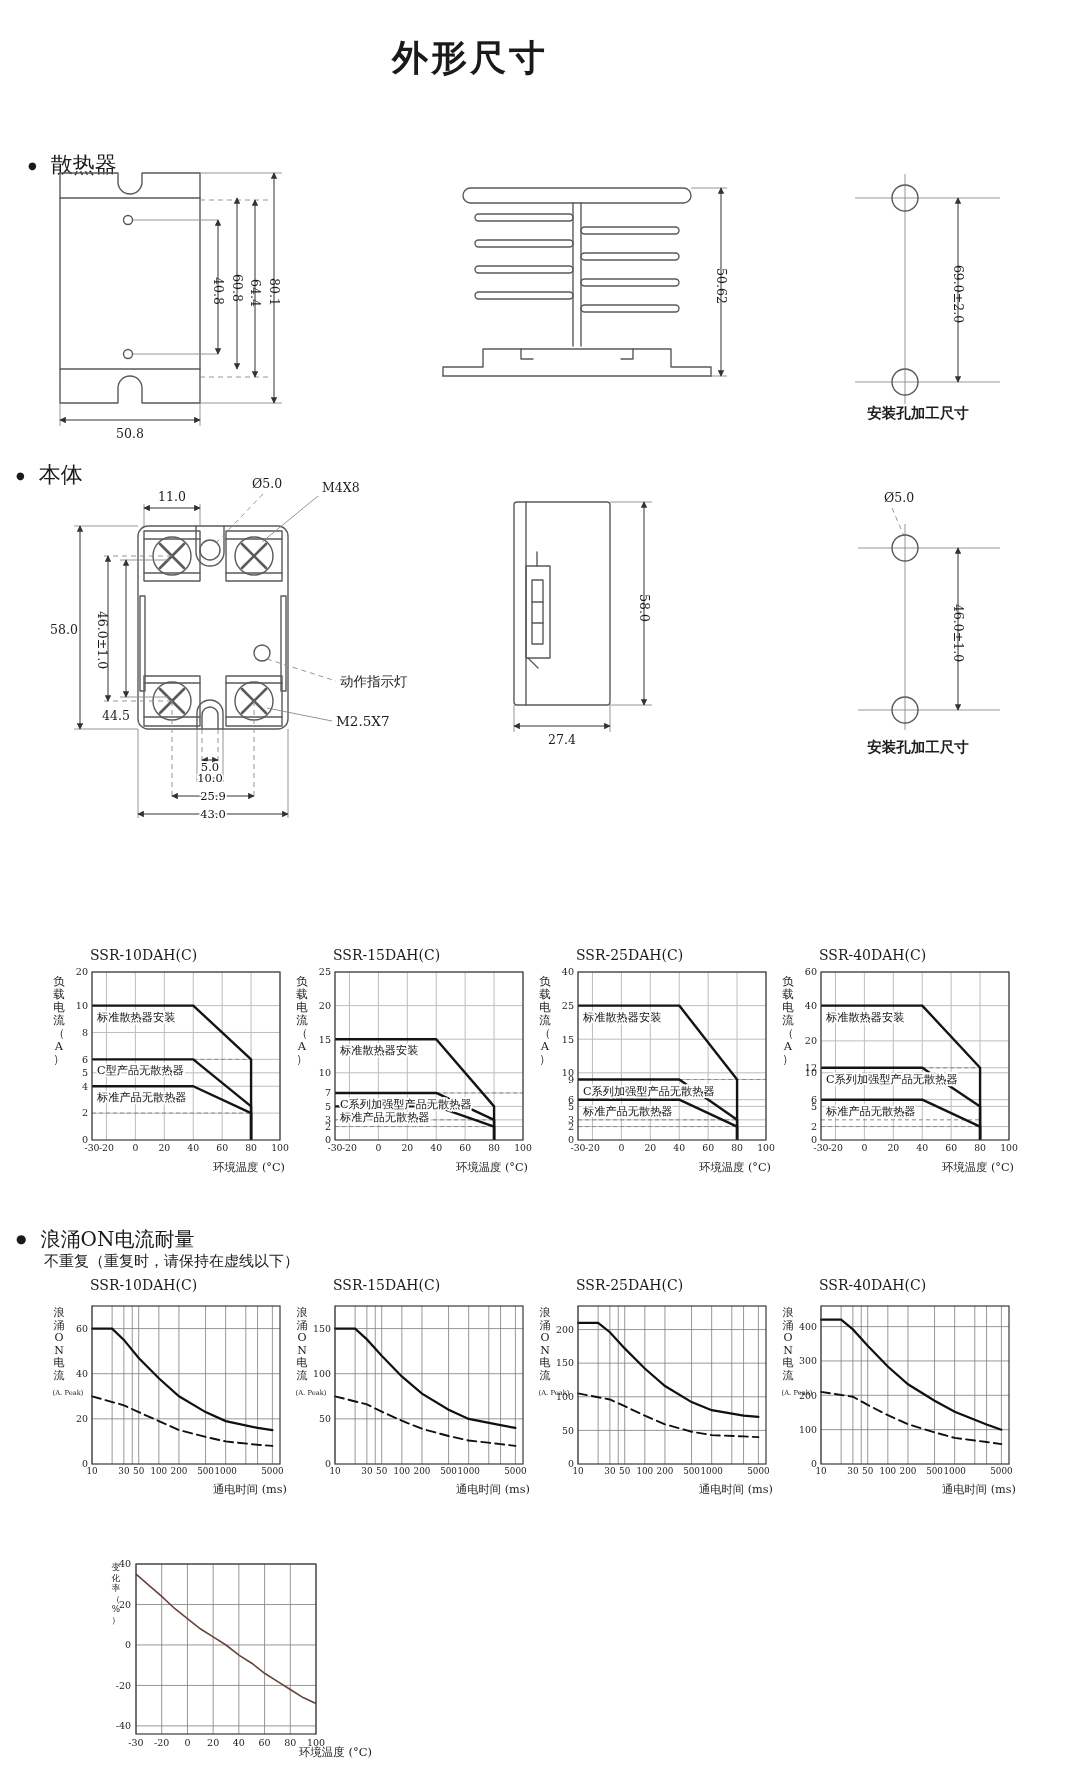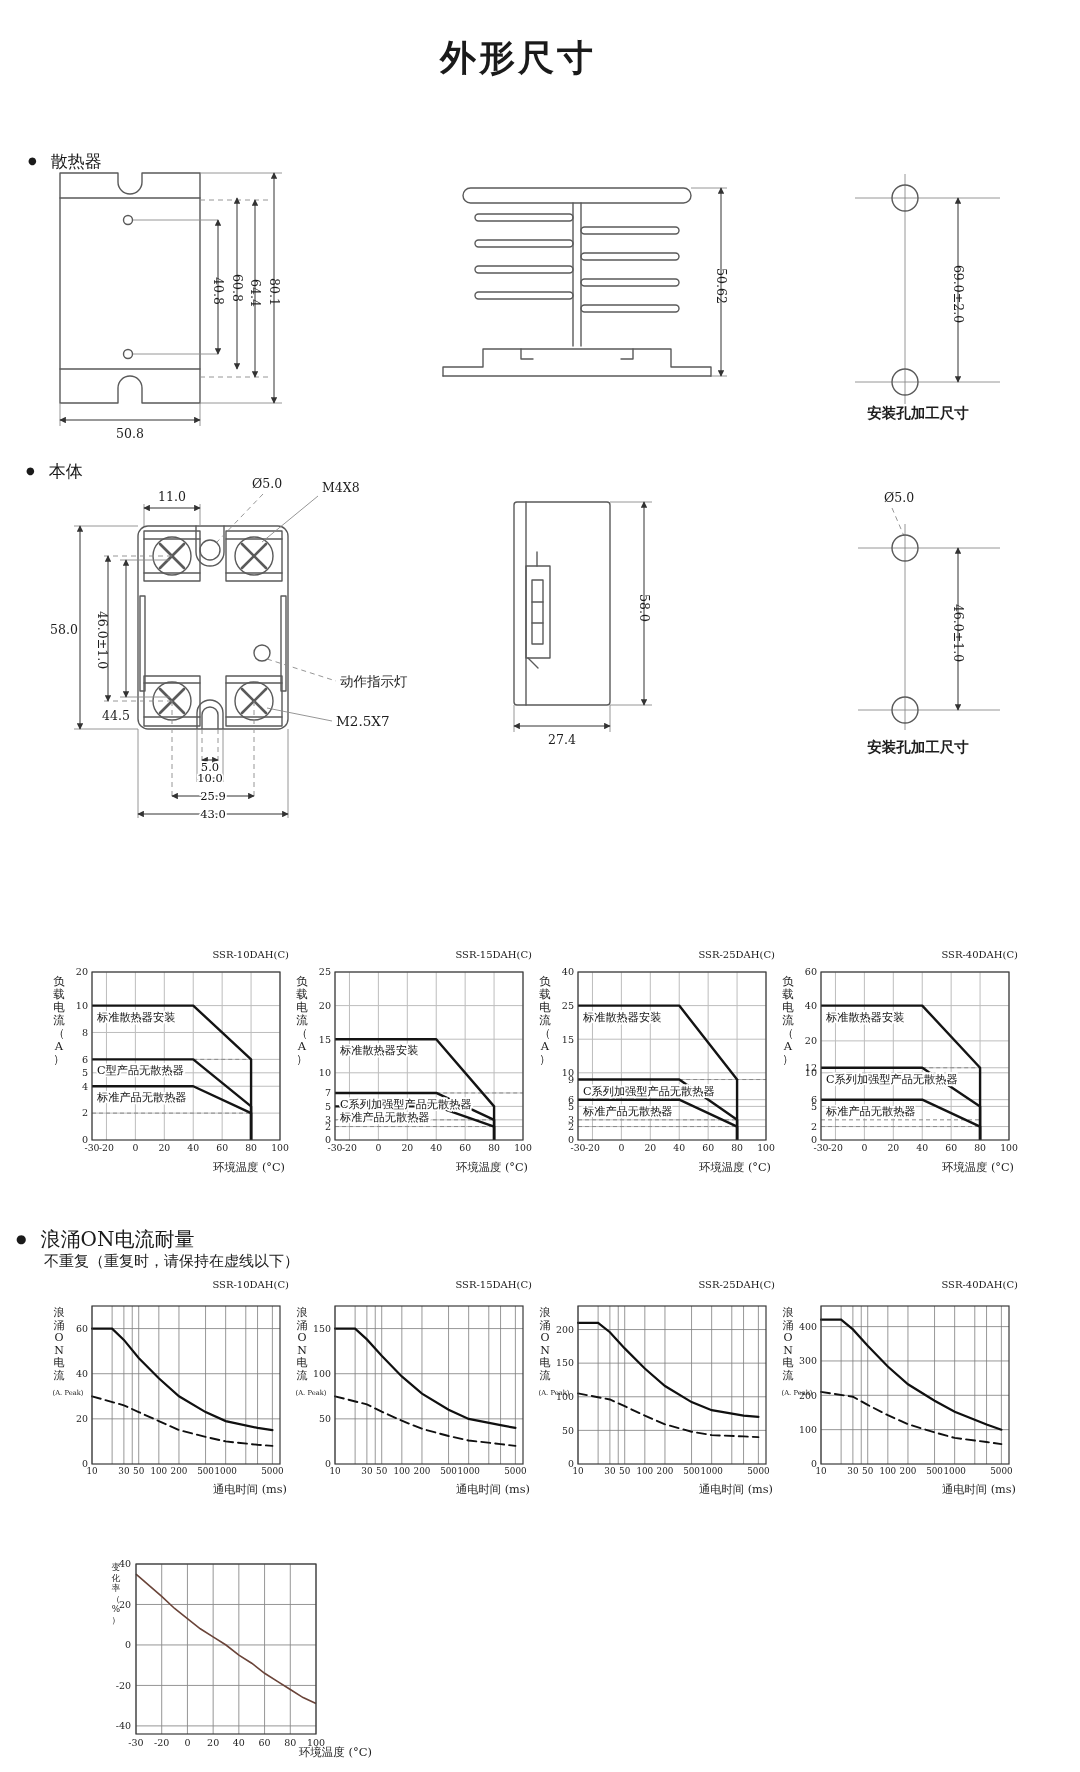--- a/index.html
+++ b/index.html
@@ -1,37 +1,37 @@
 <!DOCTYPE html>
 <html><head>
 <meta charset="utf-8">
 <style>
   html,body{margin:0;padding:0;background:#fff;}
   .page{position:relative;width:1080px;height:1772px;background:#fff;overflow:hidden;
         font-family:"DejaVu Serif","Liberation Serif",serif;color:#1a1a1a;}
   .doc-title{position:absolute;top:34px;left:0;width:940px;text-align:center;
         font-family:"DejaVu Sans","Liberation Sans",sans-serif;font-weight:bold;
-        font-size:36px;letter-spacing:3px;padding-left:48px;}
-  .sec{position:absolute;font-size:17px;white-space:nowrap;}
+        font-size:36px;letter-spacing:3px;}
+  .sec{position:absolute;font-size:22px;white-space:nowrap;}
   .sec .dot::before{content:"●";font-size:10px;vertical-align:3px;margin-right:14px;}
   .sec2{font-size:20px;}
   .sec2 .dot::before{font-size:12px;}
   .note{position:absolute;font-size:15px;white-space:nowrap;}
   svg.draw{position:absolute;overflow:visible;}
   .ol{stroke:#5a5a5a;stroke-width:1.4;fill:none;stroke-linejoin:round;stroke-linecap:round;}
   .xw{stroke-width:2.6;}
   .thin{stroke:#8a8a8a;stroke-width:0.9;fill:none;}
   .dash{stroke-dasharray:5 4;}
   .dim{stroke:#333;stroke-width:1;fill:none;}
   svg text{font-family:"DejaVu Serif","Liberation Serif",serif;fill:#1d1d1d;stroke:none;font-size:12.5px;}
   text.cap{font-weight:bold;font-size:14.5px;}
   text.halo{paint-order:stroke;stroke:#fff;stroke-width:3.5px;fill:#111;}
   .chart-row{position:absolute;display:flex;}
   .chart-cell{width:243px;}
-  .chart-title{padding-left:44px;text-align:right;font-size:10px;height:20px;line-height:18px;}
+  .chart-title{padding-left:44px;text-align:left;font-size:14px;height:20px;line-height:18px;}
   .grid{stroke:#bdbdbd;stroke-width:1;}
   .refdash{stroke:#8a8a8a;stroke-width:1;stroke-dasharray:4 3;}
   .series{stroke:#141414;stroke-width:2.4;fill:none;stroke-linejoin:round;}
   .frame{stroke:#3a3a3a;stroke-width:1.2;fill:none;}
   .sgrid{stroke:#7d7d7d;stroke-width:0.8;}
   .scurve{stroke:#101010;stroke-width:2.2;fill:none;stroke-linecap:round;}
   .dashcurve{stroke-width:1.9;stroke-dasharray:9 5;}
   .tgrid{stroke:#8a8a8a;stroke-width:0.9;}
   .tline{stroke:#6a4439;stroke-width:1.6;fill:none;}
 </style>
@@ -124,21 +124,21 @@
       <circle cx="105" cy="42" r="13"></circle>
       <circle cx="105" cy="226" r="13"></circle>
     </g>
     <g class="dim">
       <line x1="158" y1="42" x2="158" y2="226" marker-start="url(#ah)" marker-end="url(#ah)"></line>
     </g>
     <text x="158" y="134" text-anchor="middle" transform="rotate(90 154 134)">69.0±2.0</text>
     <text x="118" y="262" text-anchor="middle" class="cap">安装孔加工尺寸</text>
   </svg>
 
-  <div class="sec" style="left:26px;top:460px">
+  <div class="sec" style="left:16px;top:460px">
     <span class="dot"></span><span>本体</span>
   </div>
 
   <svg class="draw" style="left:20px;top:468px" width="450" height="400" viewBox="0 0 450 400">
     <g class="ol">
       <rect x="118" y="58" width="150" height="203" rx="10"></rect>
       <rect x="124" y="63" width="56" height="50"></rect>
       <line x1="124" y1="71" x2="180" y2="71"></line>
       <line x1="124" y1="105" x2="180" y2="105"></line>
       <circle cx="152" cy="88" r="19"></circle>

